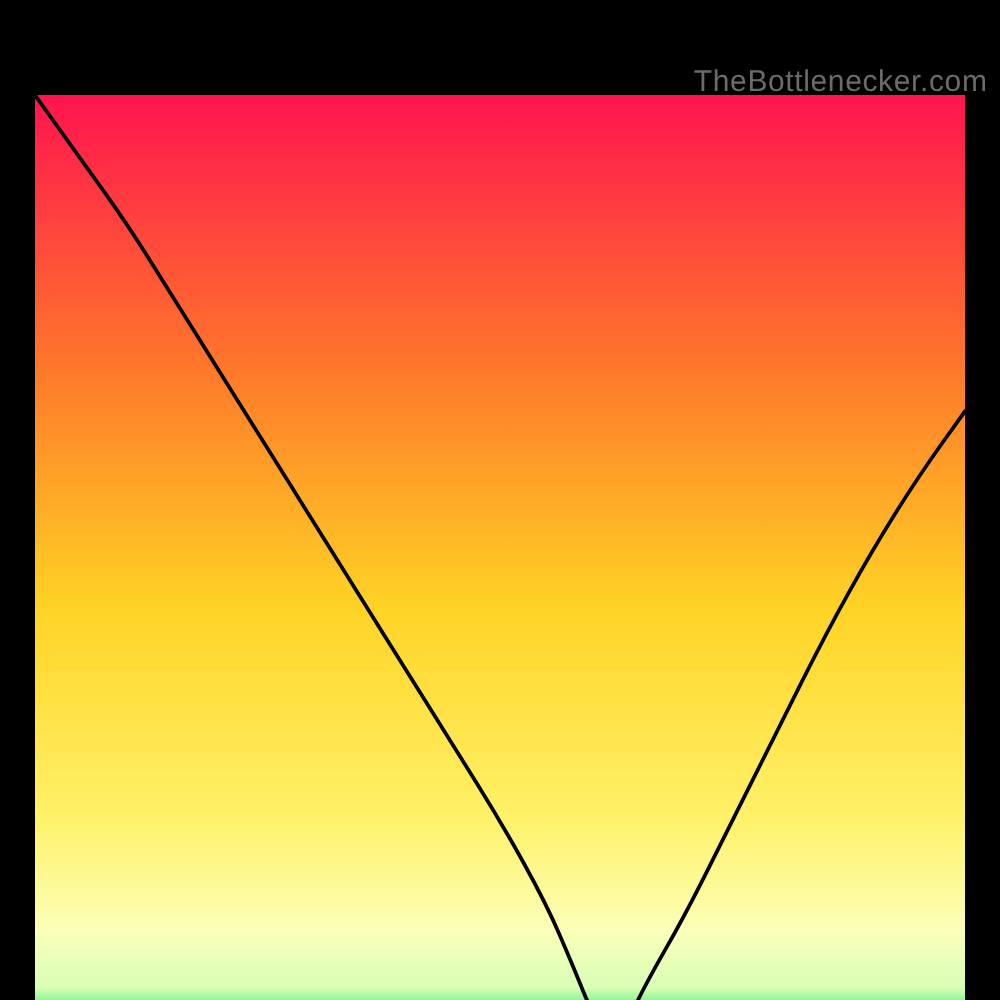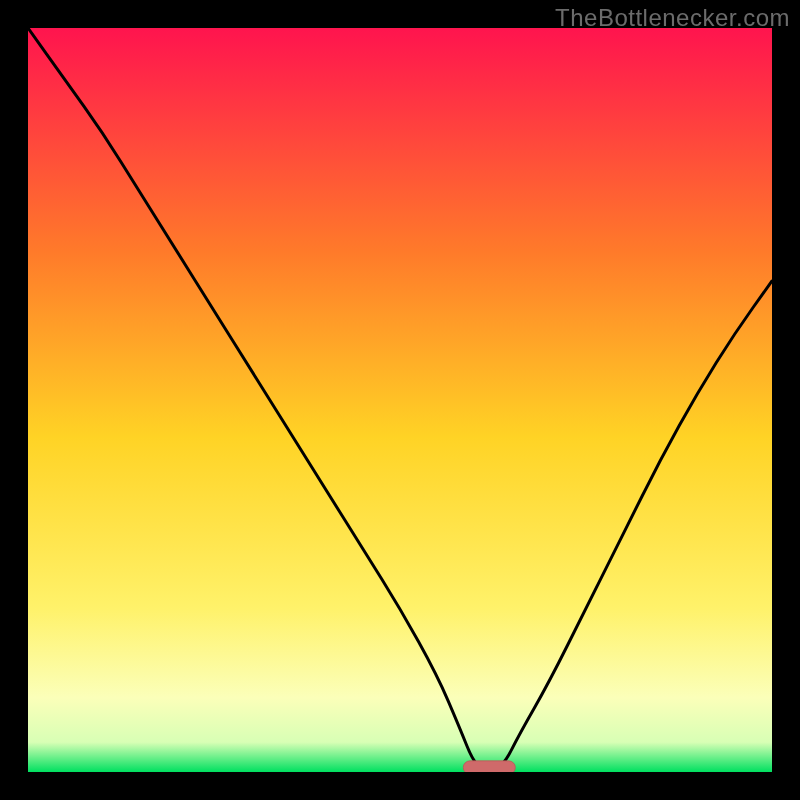--- a/index.html
+++ b/index.html
@@ -9,20 +9,21 @@
     height: 800px;
     background: #000;
     overflow: hidden;
     font-family: Arial, Helvetica, sans-serif;
   }
   .outer {
     position: relative;
     width: 800px;
     height: 682px;
     background: #000;
+    margin-top: 48px;
   }
   .watermark {
     position: absolute;
     top: 4px;
     right: 10px;
     color: #6b6b6b;
     font-size: 24px;
     font-weight: 500;
     letter-spacing: 0.5px;
     z-index: 50;

